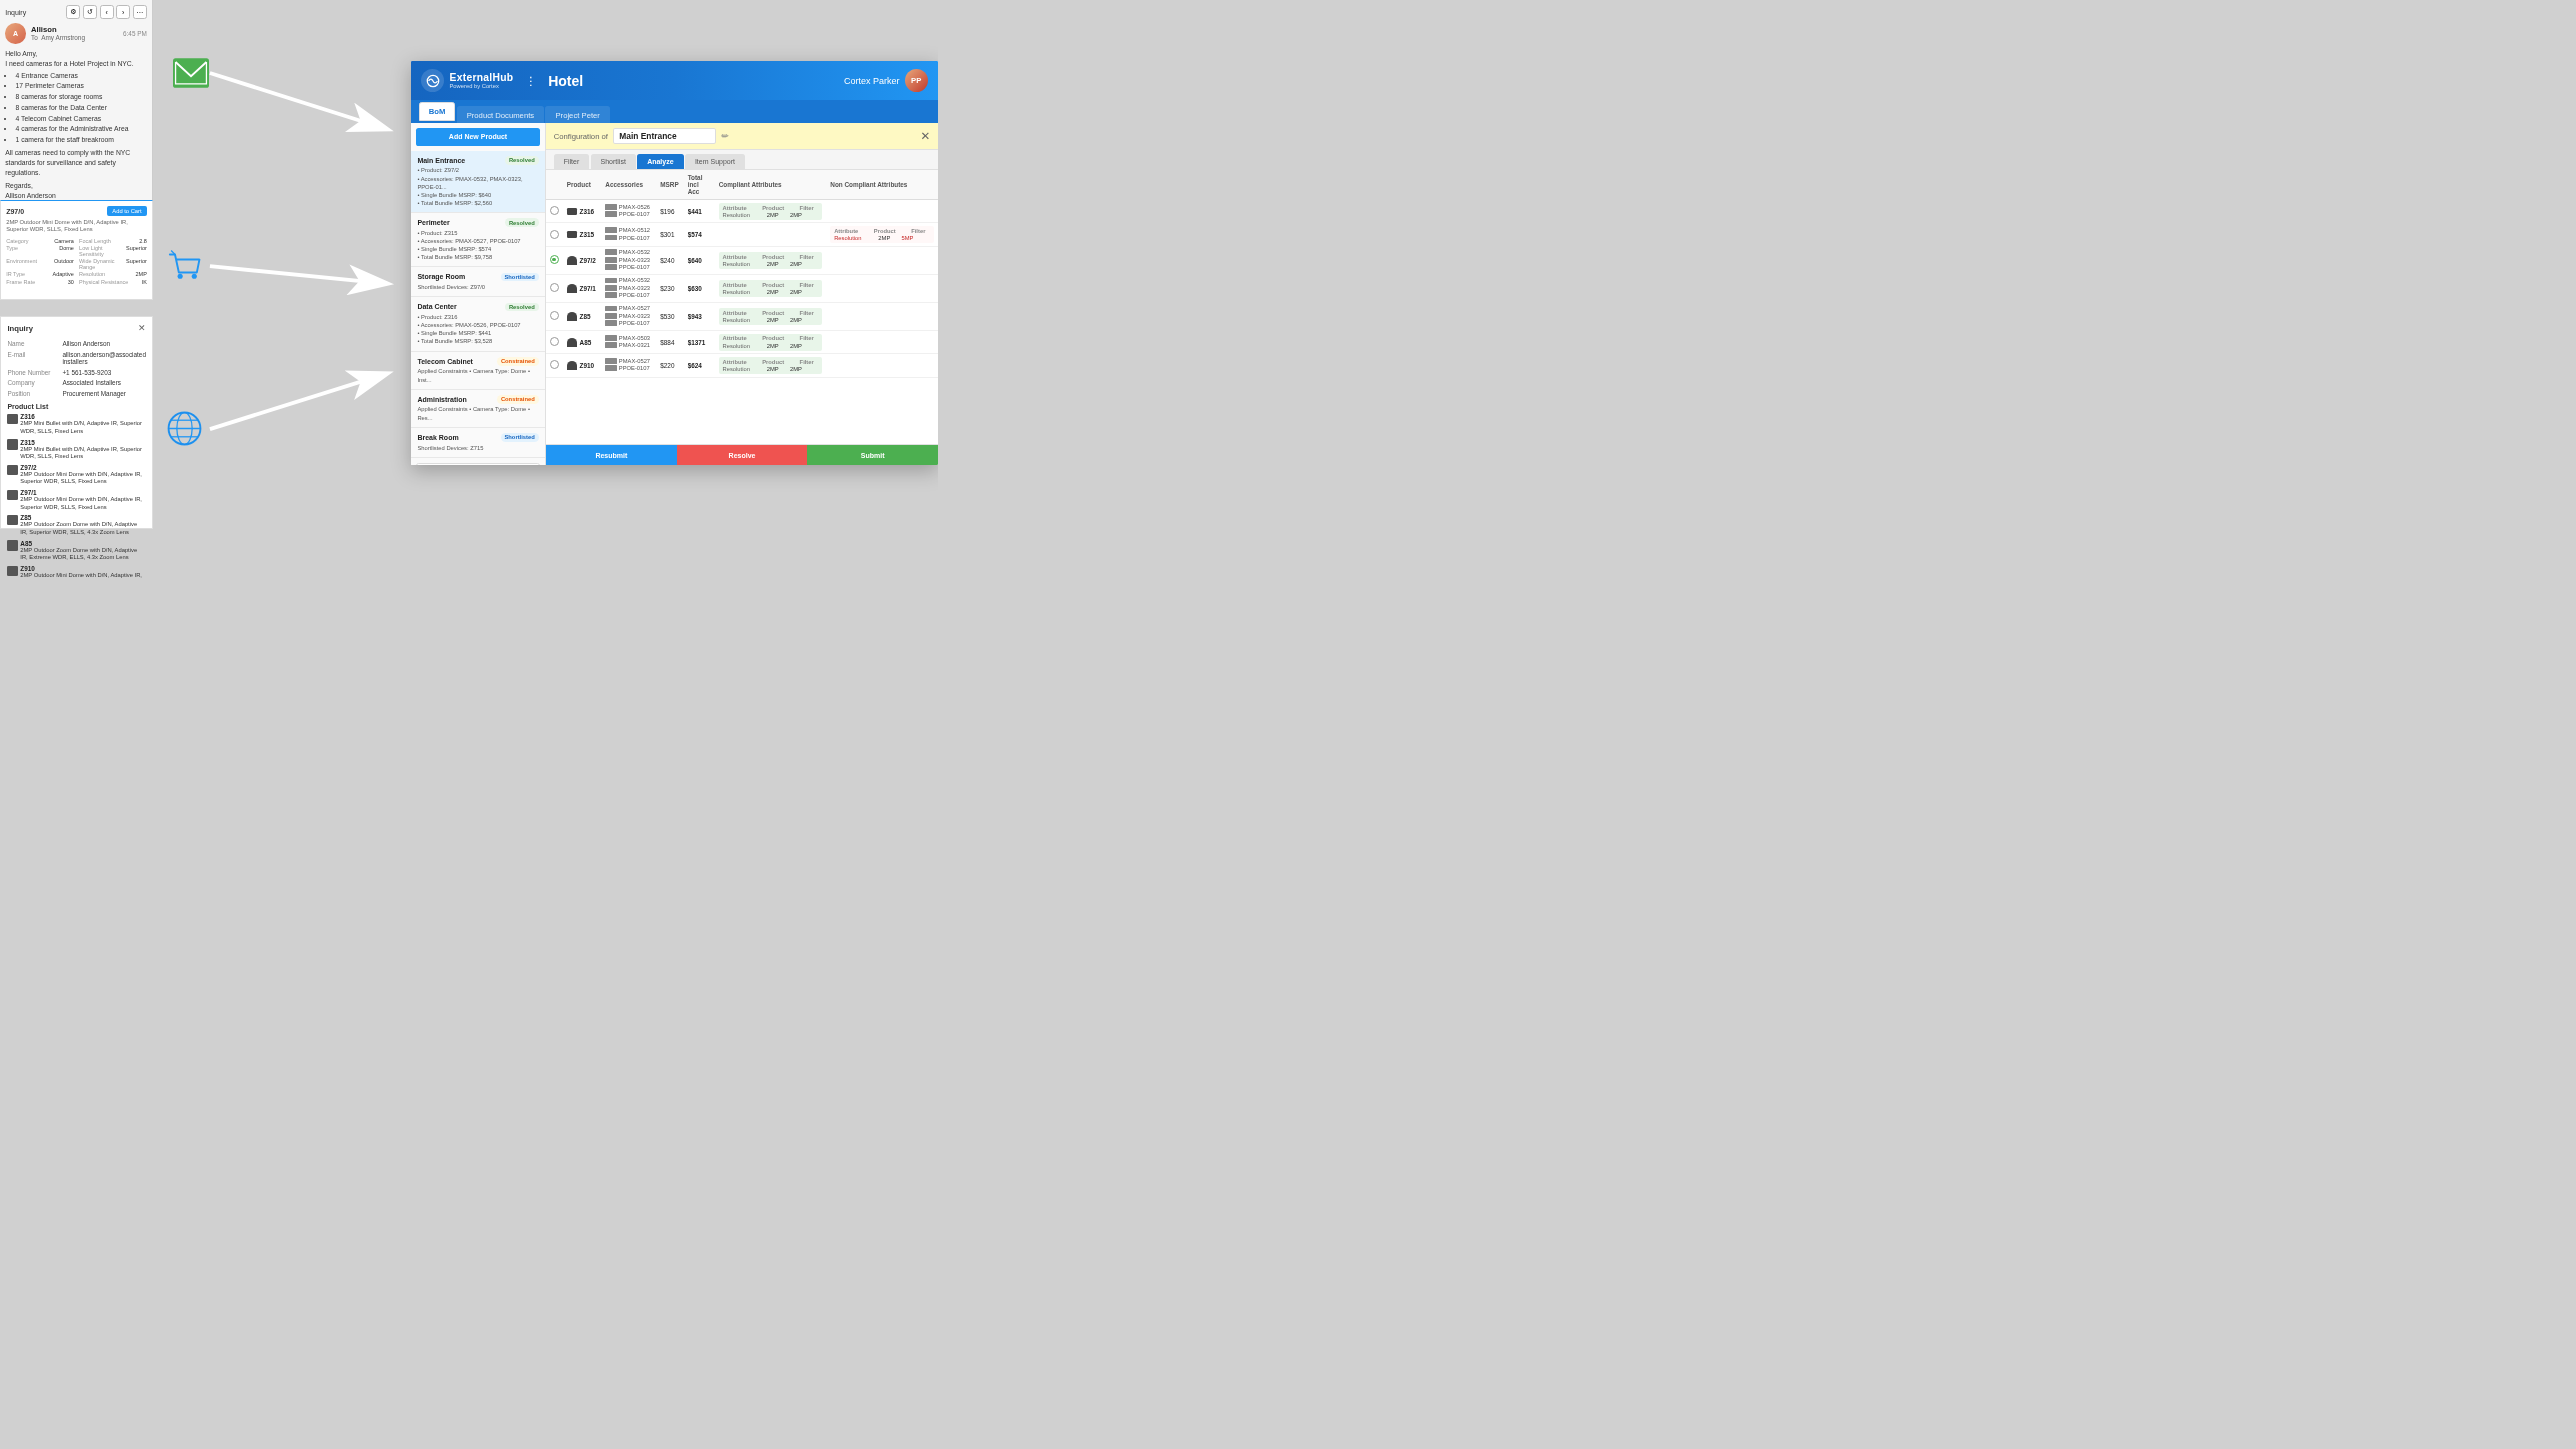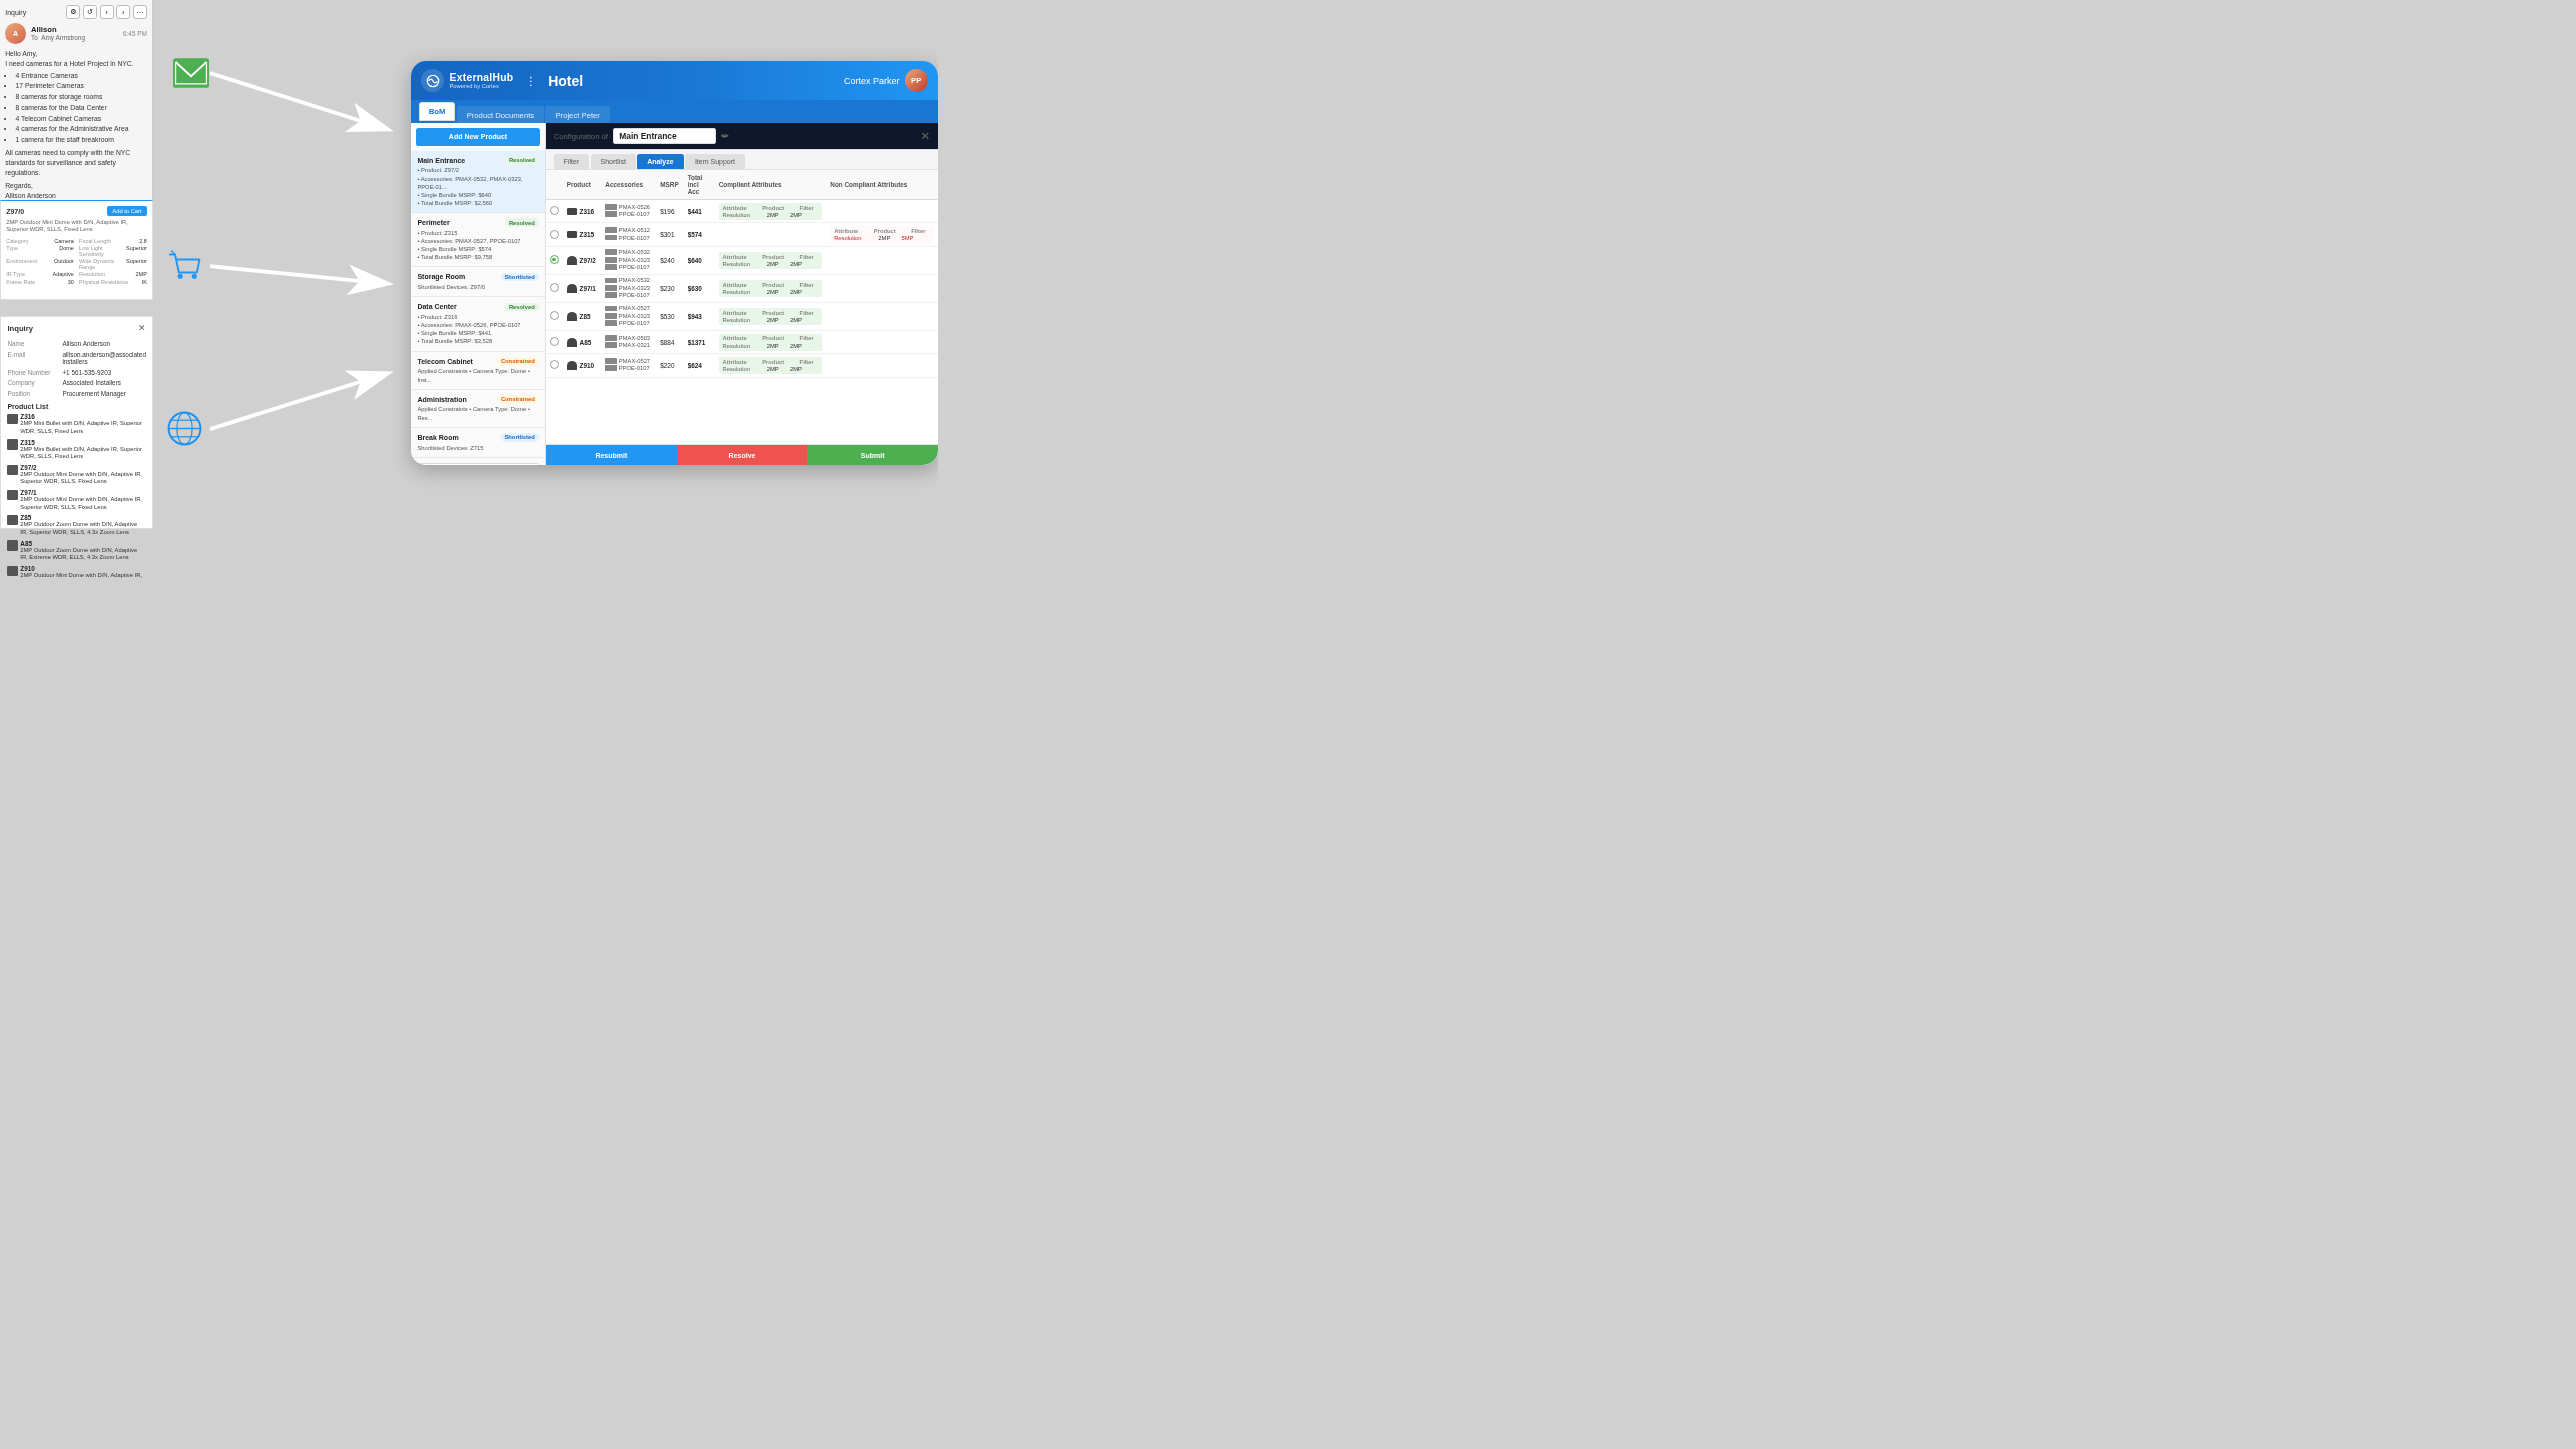--- a/index.html
+++ b/index.html
@@ -208,21 +208,21 @@
     }
 
     
     .hub-window {
       position: absolute;
       top: 61px;
       left: 411px;
       width: 527px;
       height: 404px;
       background: #fff;
-      border-radius: 15px;
+      border-radius: 1px;
       overflow: hidden;
       box-shadow: 0 5.2px 20.6px rgba(0,0,0,0.25);
     }
 
     
     .hub-header {
       background: linear-gradient(90deg, #1565C0, #1976D2, #2196F3);
       height: 39px;
       display: flex;
       align-items: center;
@@ -377,21 +377,21 @@
       display: flex;
       flex-direction: column;
       background: #fff;
     }
     .config-header {
       display: flex;
       align-items: center;
       justify-content: space-between;
       padding: 5.2px 7.7px;
       border-bottom: 0.6px solid #e0e0e0;
-      background: #0f172a;
+      background: #fef9c3;
     }
     .config-title-row {
       display: flex;
       align-items: center;
       gap: 5.2px;
     }
     .config-label { font-size: 7.7px; color: #666; }
     .config-name-input {
       border: 0.6px solid #ddd;
       border-radius: 1.9px;

